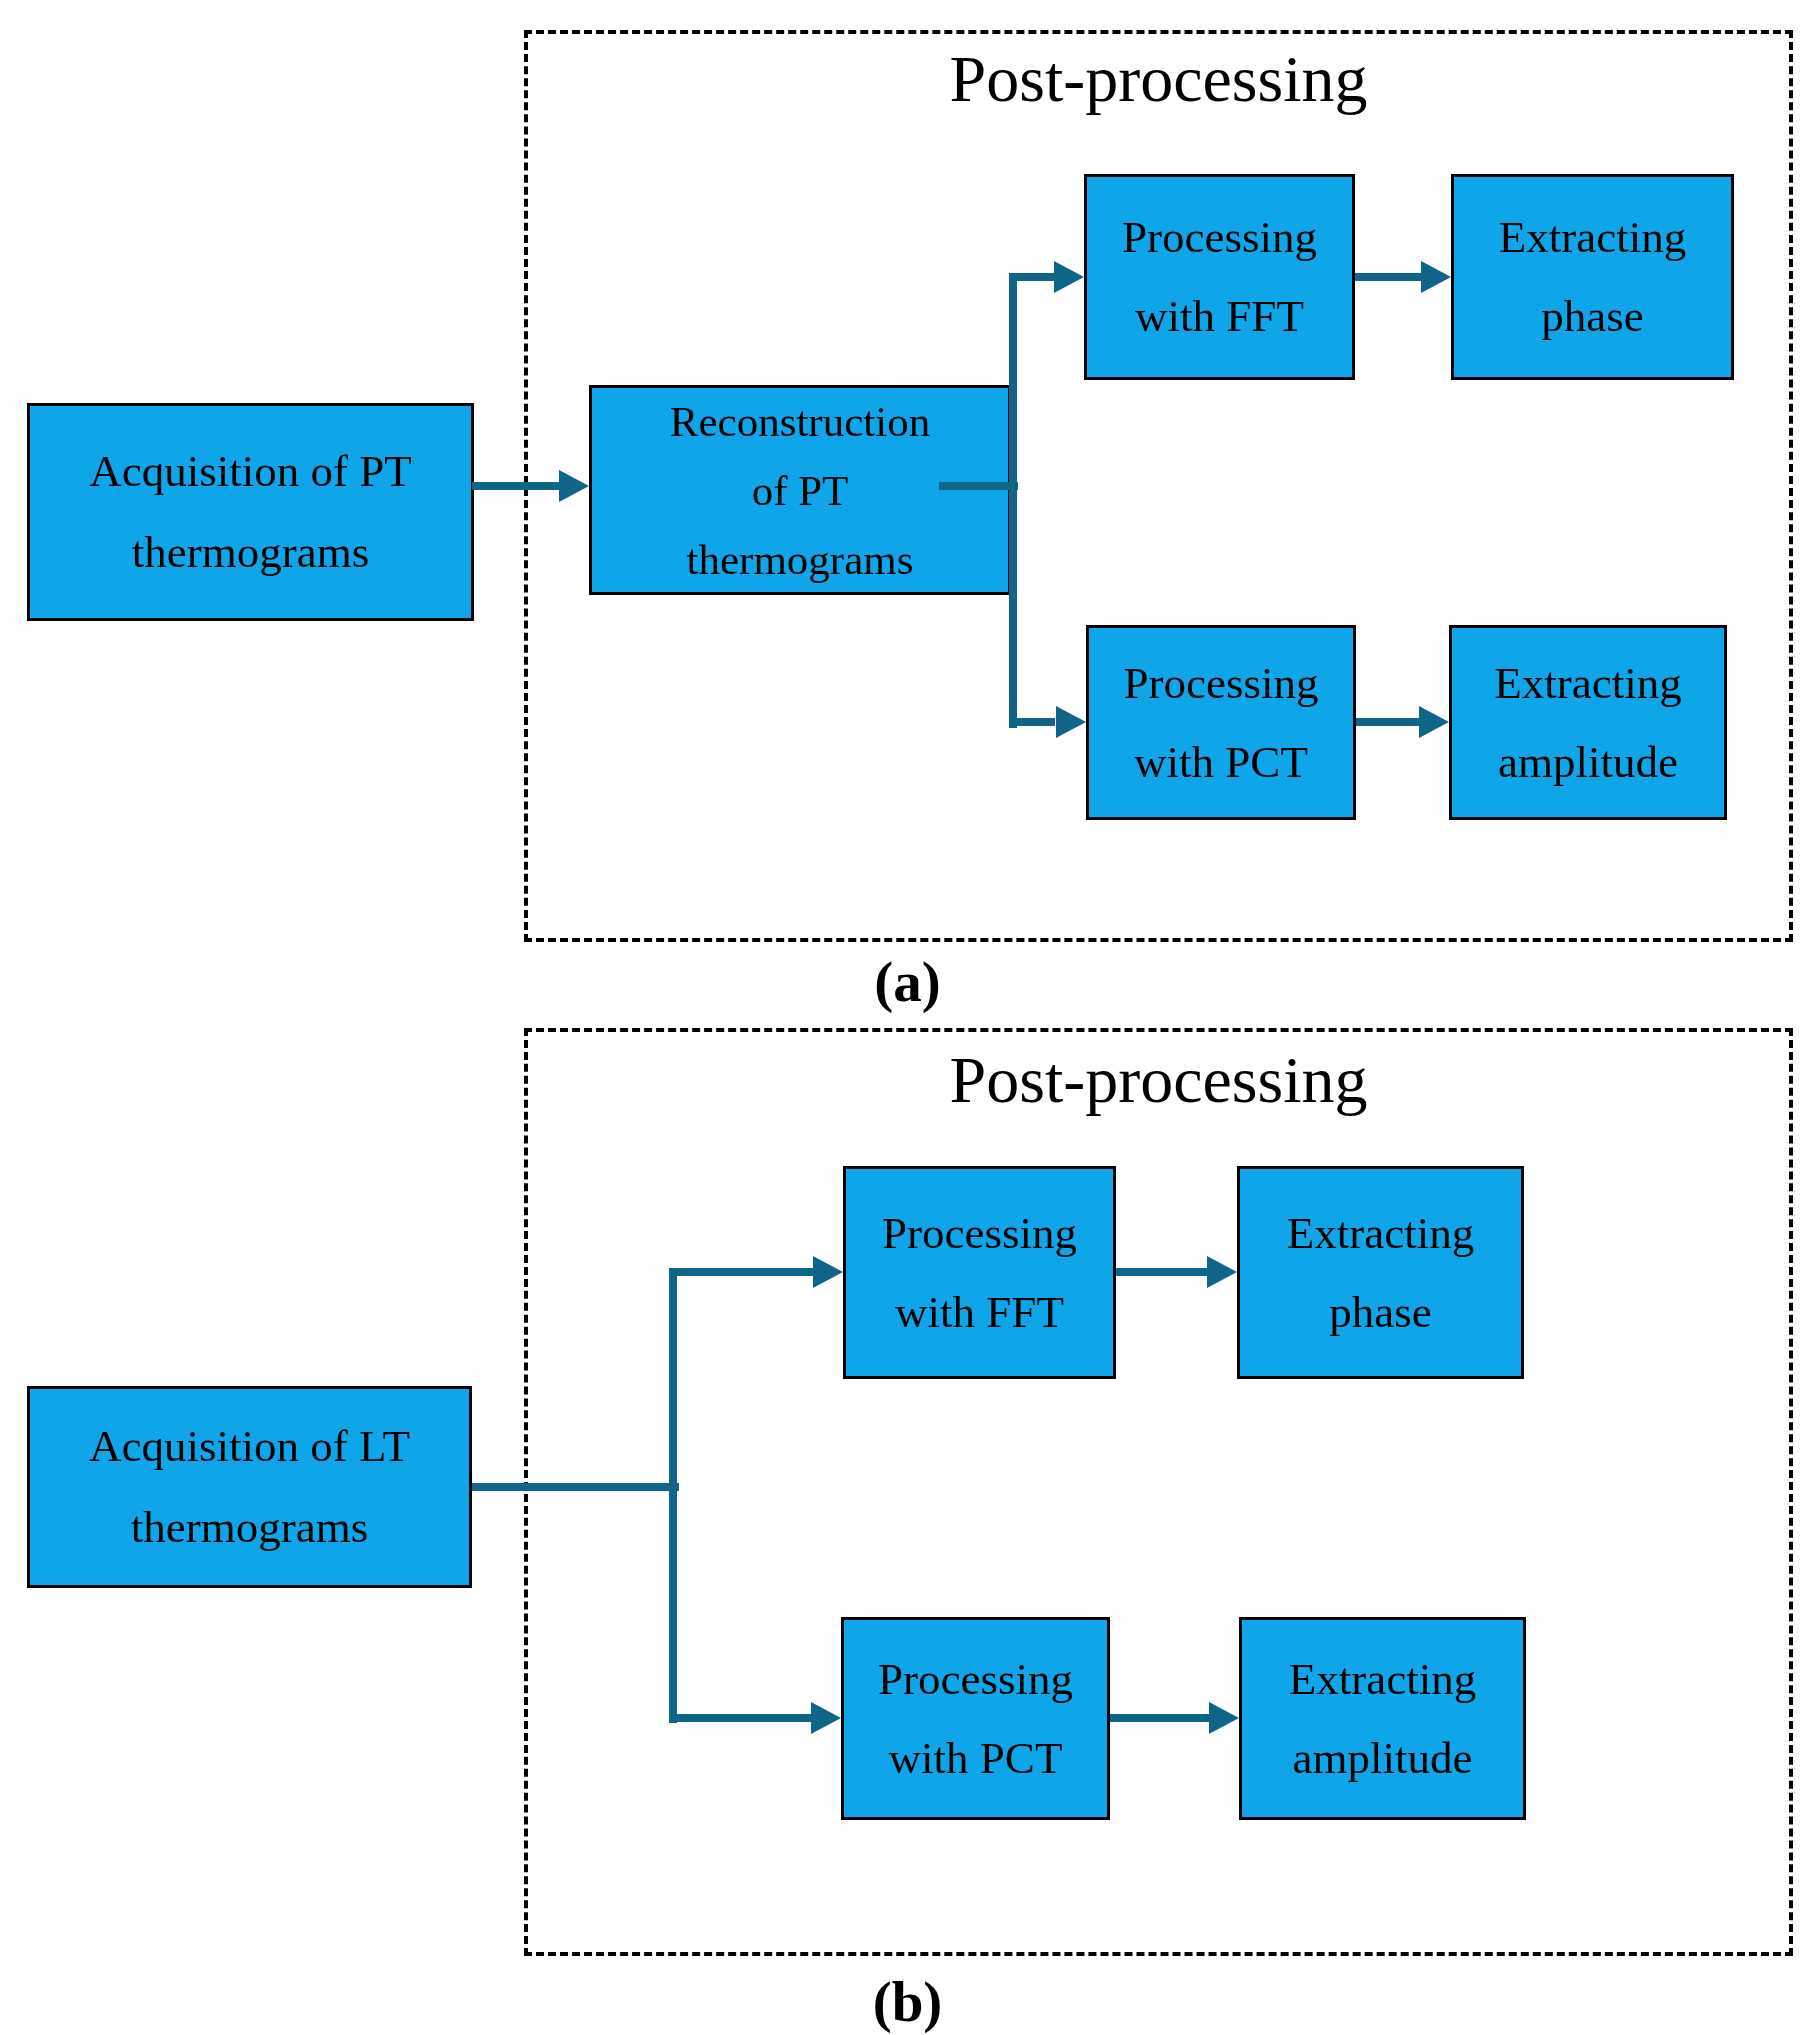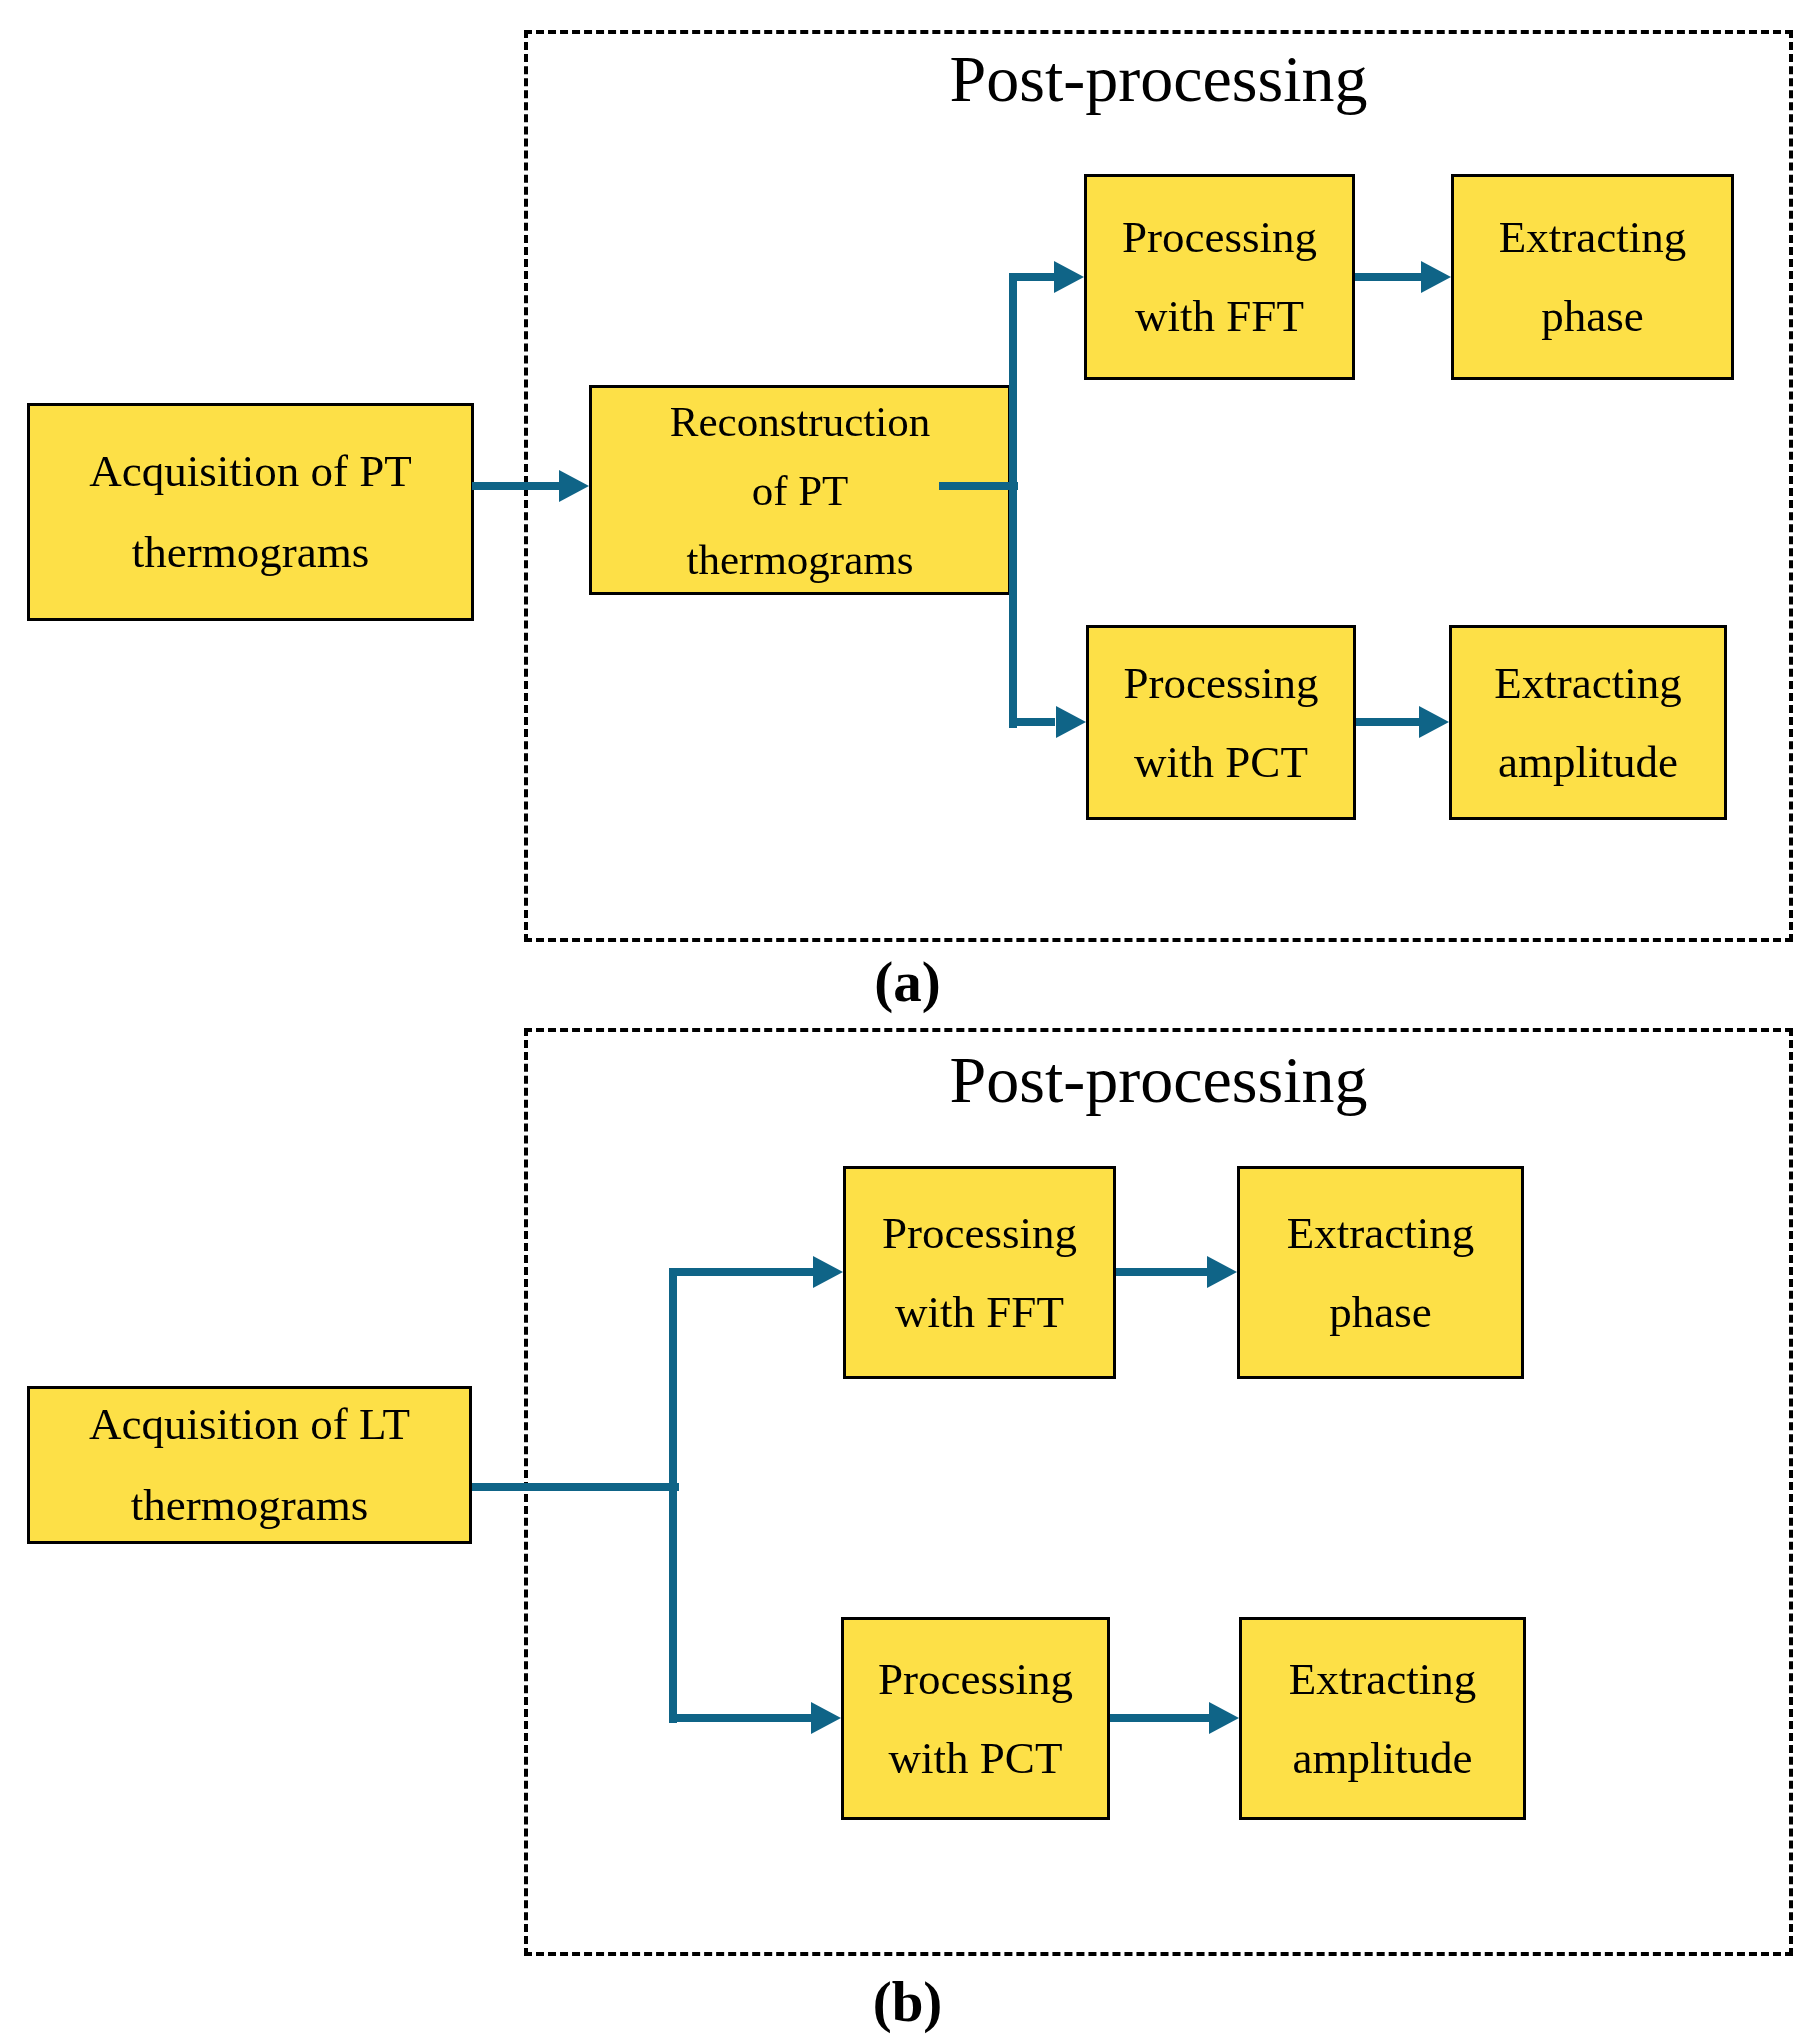--- a/index.html
+++ b/index.html
@@ -28,21 +28,21 @@
     text-align: center;
     font-size: 66px;
     line-height: 71px;
     z-index: 2;
     white-space: pre-line;
   }
   .node {
     position: absolute;
     box-sizing: border-box;
     border: 3.7px solid var(--border, #000000);
-    background: #fde047;
+    background: #0ea5e9;
     display: flex;
     align-items: center;
     justify-content: center;
     text-align: center;
     white-space: pre-line;
     font-size: 45px;
     line-height: 79px;
     z-index: 2;
   }
   .node.lh-acq { line-height: 81px; }
@@ -124,21 +124,21 @@
 
   <div class="hline" style="left:1356px; top:718px; width:63px;"></div>
   <div class="head-right" style="left:1419px; top:706px;"></div>
 
   <div class="caption" style="top:948px;">(a)</div>
 
   <div class="dashed" style="left:524px; top:1028px; width:1269px; height:928px;"></div>
 
   <div class="section-title" style="left:524px; top:1044px; width:1269px;">Post-processing</div>
 
-  <div class="node lh-acq" style="left:27px; top:1386px; width:445px; height:158px;">Acquisition of LT
+  <div class="node lh-acq" style="left:27px; top:1386px; width:445px; height:202px;">Acquisition of LT
 thermograms</div>
 
   <div class="node" style="left:843px; top:1166px; width:273px; height:213px;">Processing
 with FFT</div>
 
   <div class="node" style="left:1237px; top:1166px; width:287px; height:213px;">Extracting
 phase</div>
 
   <div class="node" style="left:841px; top:1617px; width:269px; height:203px;">Processing
 with PCT</div>

